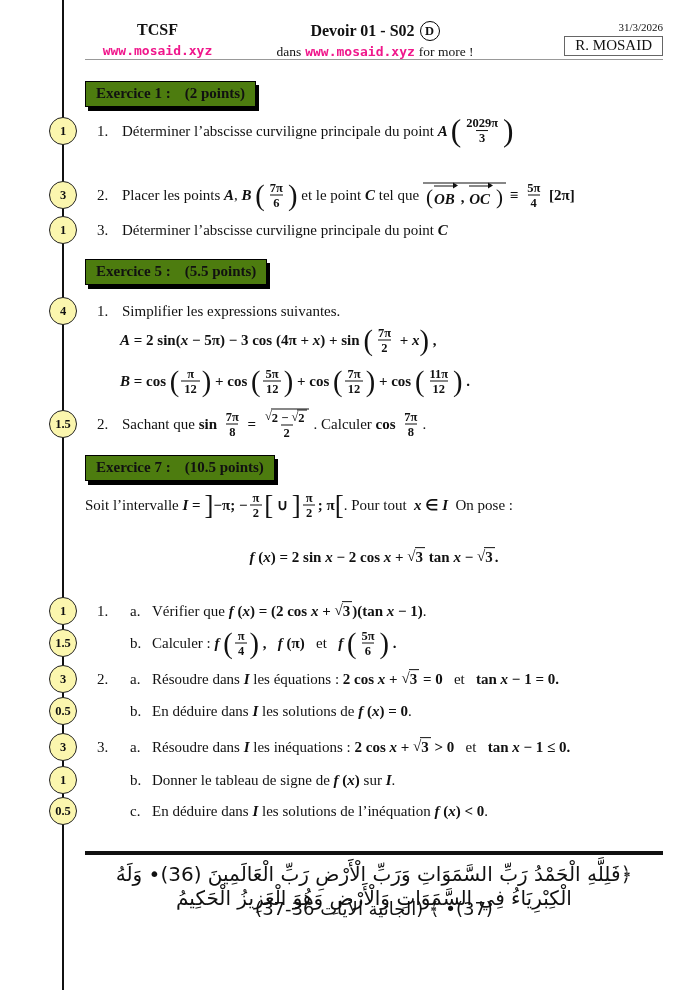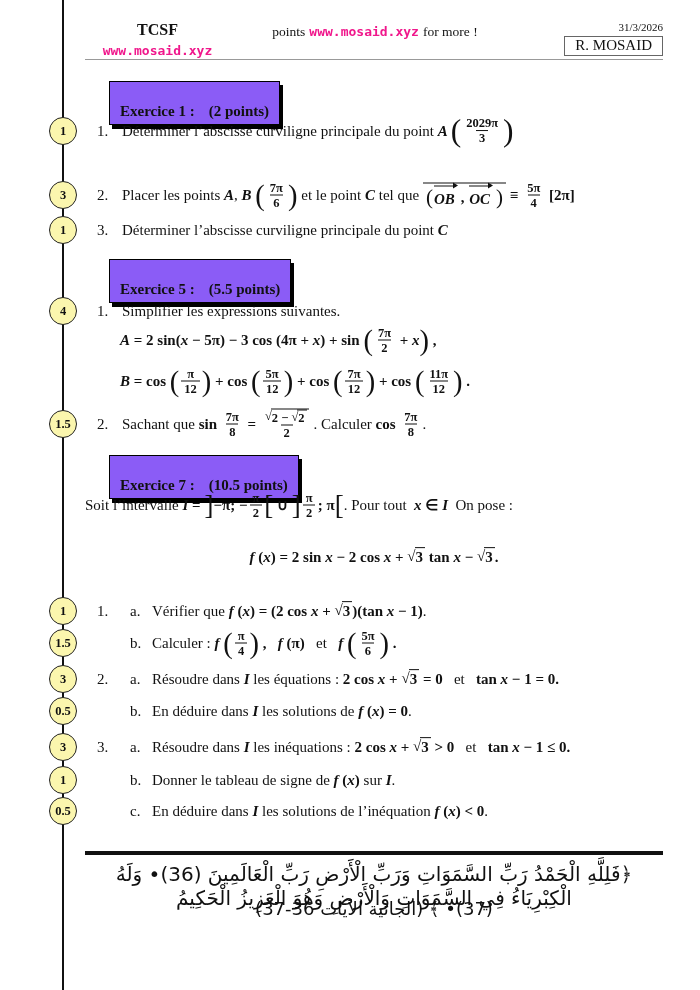--- a/index.html
+++ b/index.html
@@ -22,22 +22,22 @@
   .hdate{font-size:11px;}
   .hauthor{display:inline-block;margin-top:3px;border:1px solid #666;padding:0px 10px 1px;font-size:15px;background:#fff;}
   .hrule{position:absolute;left:85px;width:578px;top:59px;height:1px;background:#999;}
 
   
   .mark{position:absolute;left:49px;width:26px;height:26px;transform:translateY(-50%);
         border-radius:50%;background:#FBF6AE;border:1.2px solid #222;z-index:3;
         display:flex;align-items:center;justify-content:center;font-weight:bold;font-size:12.5px;}
 
   
-  .exbox{position:absolute;display:inline-flex;gap:14px;background:#8b5cf6;border:1.3px solid #000;
-         box-shadow:3px 4px 0 #000;padding:21px 10px 4px;font-weight:bold;font-size:15px;z-index:2;margin-left:24px;}
+  .exbox{position:absolute;display:inline-flex;gap:14px;background:#4d7c0f;border:1.3px solid #000;
+         box-shadow:3px 4px 0 #000;padding:3px 10px 4px;font-weight:bold;font-size:15px;z-index:2;}
 
   
   .row{position:absolute;transform:translateY(-50%);display:flex;align-items:center;
        white-space:pre;font-size:15px;line-height:1.25;z-index:2;}
   .row.center{justify-content:center;}
   .lnum,.lsub{flex:none;display:inline-block;}
   .mathline{display:inline-flex;align-items:center;white-space:pre;}
   .rt{font-weight:normal;}
   .mb{font-weight:bold;}
   .mi{font-weight:bold;font-style:italic;}
@@ -67,21 +67,22 @@
 
 <div class="page">
   <div class="vline"></div>
 
   <div class="hgroup hleft">
     <div class="school">TCSF</div>
     <a class="hlink" href="#" style="color: rgb(240, 24, 140);">www.mosaid.xyz</a>
   </div>
 
   <div class="hgroup hcenter">
-    <div class="hvisit"><span>points</span><a class="hlink" href="#" style="color: rgb(240, 24, 140);">www.mosaid.xyz</a><span>for more !</span></div>
+    <div class="htitle"><span>Devoir 01 - S02</span><span class="circD">D</span></div>
+    <div class="hvisit"><span>dans</span><a class="hlink" href="#" style="color: rgb(240, 24, 140);">www.mosaid.xyz</a><span>for more !</span></div>
   </div>
 
   <div class="hgroup hright">
     <div class="hdate">31/3/2026</div>
     <div class="hauthor">R. MOSAID</div>
   </div>
 
   <div class="hrule"></div>
 
   <div id="gen">

